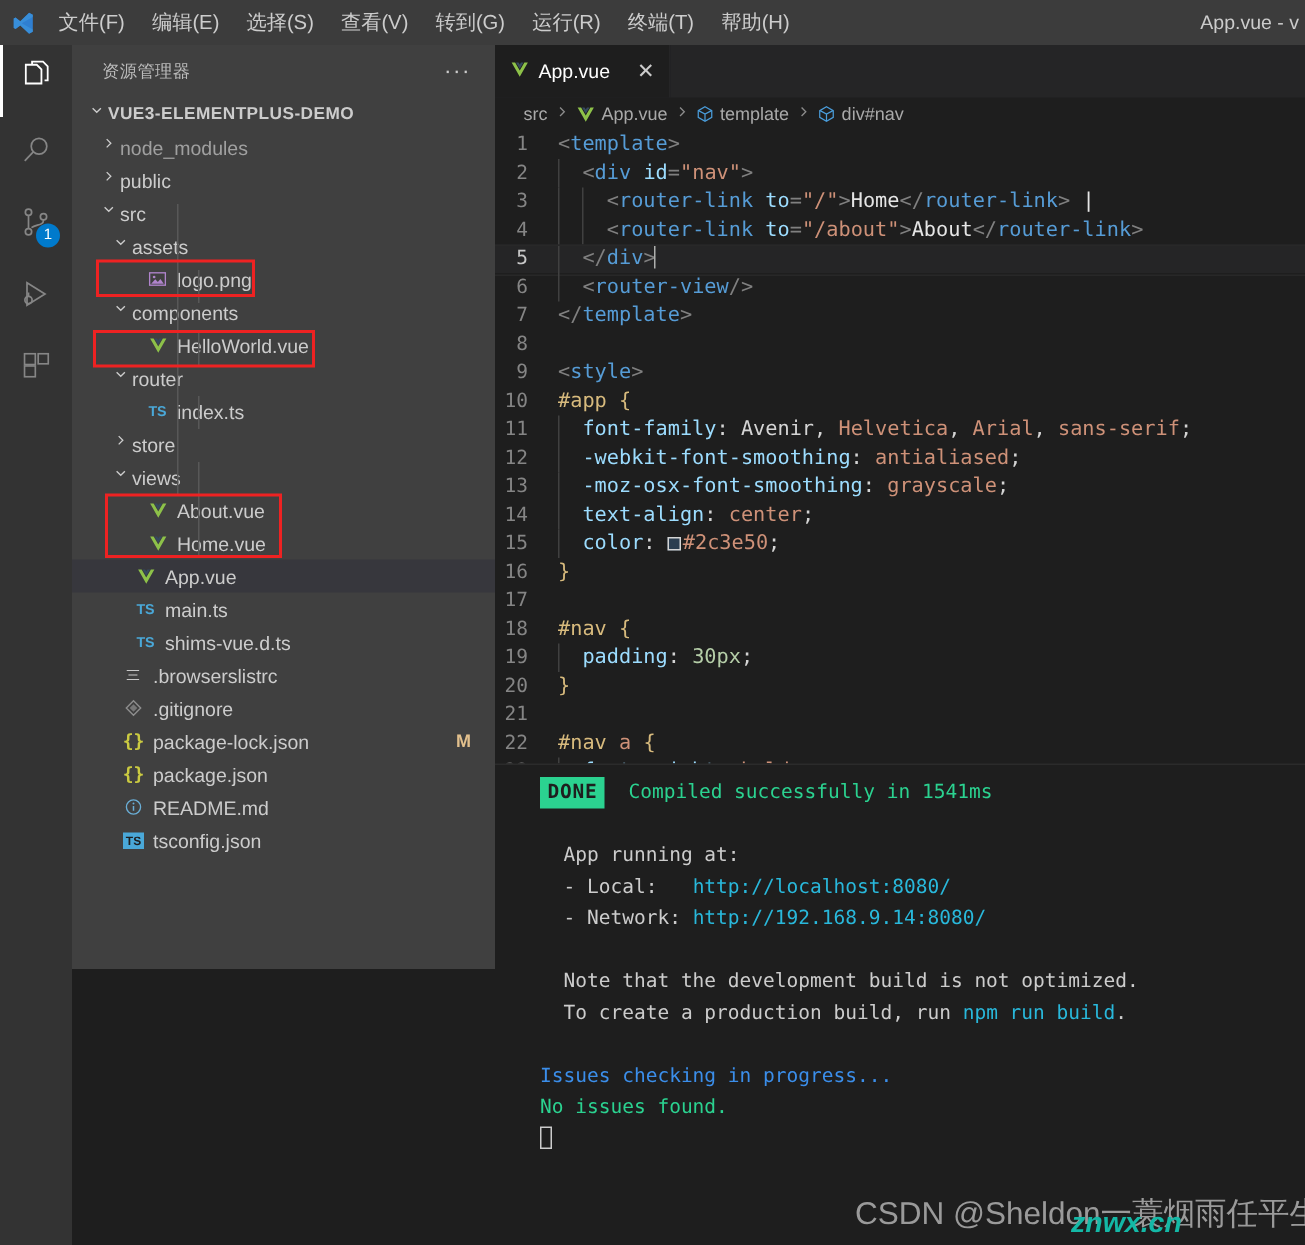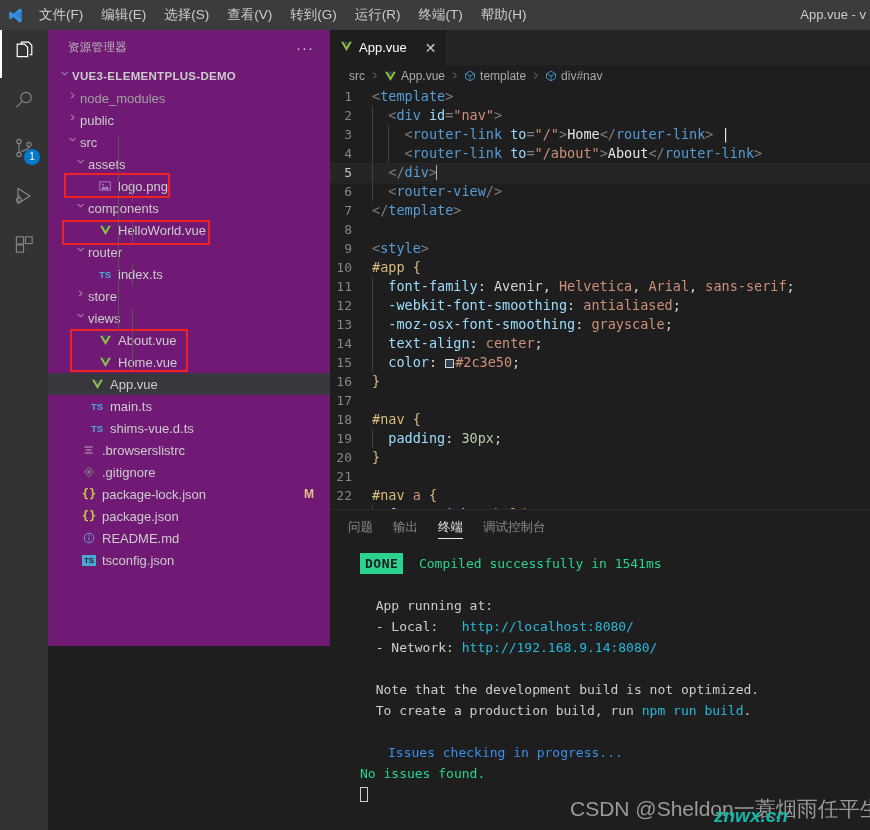--- a/index.html
+++ b/index.html
@@ -63,21 +63,21 @@
     position: absolute; right: 8px; bottom: 9px;
     min-width: 16px; height: 16px; border-radius: 8px;
     background: #007acc; color: #ffffff;
     font-size: 10px; line-height: 16px; text-align: center;
     padding: 0 3px;
   }
 
   
   .sidebar {
     position: absolute; left: 48px; top: 30px; width: 282px; height: 616px;
-    background: #701a75;
+    background: #404040;
   }
   .sidebar-header {
     height: 35px; display: flex; align-items: center;
     padding: 0 10px 0 20px;
     font-size: 11.5px; letter-spacing: .3px; color: #bbbbbb;
   }
   .sidebar-title { flex: 1; }
   .sidebar-actions { color: #cccccc; font-size: 15px; letter-spacing: 1px; padding-right: 6px; }
 
   .tree { font-size: 13px; color: #cccccc; }
@@ -206,21 +206,21 @@
     font-family: "DejaVu Sans Mono", "Liberation Mono", monospace;
     font-size: 13px; line-height: 21px;
     color: #cccccc; white-space: pre;
   }
   .done-badge {
     display: inline-block; background: #2bd290; color: #1e1e1e;
     padding: 0 5px; font-weight: bold; letter-spacing: .5px;
   }
   .t-green { color: #2bd290; }
   .t-cyan  { color: #29b8db; }
-  .t-blue  { color: #3b8eea; margin-left: 28px; }
+  .t-blue  { color: #3b8eea; }
   .blockcur {
     display: inline-block; width: 8px; height: 15px;
     border: 1px solid #cccccc; vertical-align: -3px;
   }
 
   
   .wm-csdn {
     position: absolute; left: 570px; top: 795px;
     font-size: 21px; color: #9a9a9a; white-space: nowrap;
     font-family: "Liberation Sans", "DejaVu Sans", sans-serif;
@@ -604,26 +604,20 @@
         <div class="cline"><span class="lnum">17</span><span class="ctext"></span></div>
         <div class="cline"><span class="lnum">18</span><span class="ctext"><span class="t-sel">#nav</span><span class="t-plain"> </span><span class="t-brace">{</span></span></div>
         <div class="cline"><span class="lnum">19</span><span class="ctext"><span class="iguide" style="left: 0px;"></span><span class="t-plain">  </span><span class="t-prop">padding</span><span class="t-plain">: </span><span class="t-num">30px</span><span class="t-plain">;</span></span></div>
         <div class="cline"><span class="lnum">20</span><span class="ctext"><span class="t-brace">}</span></span></div>
         <div class="cline"><span class="lnum">21</span><span class="ctext"></span></div>
         <div class="cline"><span class="lnum">22</span><span class="ctext"><span class="t-sel">#nav</span><span class="t-plain"> </span><span class="t-val">a</span><span class="t-plain"> </span><span class="t-brace">{</span></span></div>
         <div class="cline"><span class="lnum">23</span><span class="ctext"><span class="iguide" style="left: 0px;"></span><span class="t-plain">  </span><span class="t-prop">font-weight</span><span class="t-plain">: </span><span class="t-val">bold</span><span class="t-plain">;</span></span></div>
       </div>
 
     <div class="panel">
-      <div class="panel-tabs" id="panel-tabs">
-          <div class="ptab">问题</div>
-          <div class="ptab">输出</div>
-          <div class="ptab active">终端</div>
-          <div class="ptab">调试控制台</div>
-        </div>
       <div class="terminal"><span class="done-badge">DONE</span><span class="t-green">  </span><span class="t-green">Compiled successfully in 1541ms</span>
 <span>
 </span><span>  App running at:</span>
 <span>  - Local:   </span><span class="t-cyan">http://localhost:8080/</span>
 <span>  - Network: </span><span class="t-cyan">http://192.168.9.14:8080/</span>
 <span>
 </span><span>  Note that the development build is not optimized.</span>
 <span>  To create a production build, run </span><span class="t-cyan">npm run build</span><span>.</span>
 <span>
 </span><span class="t-blue">Issues checking in progress...</span>

